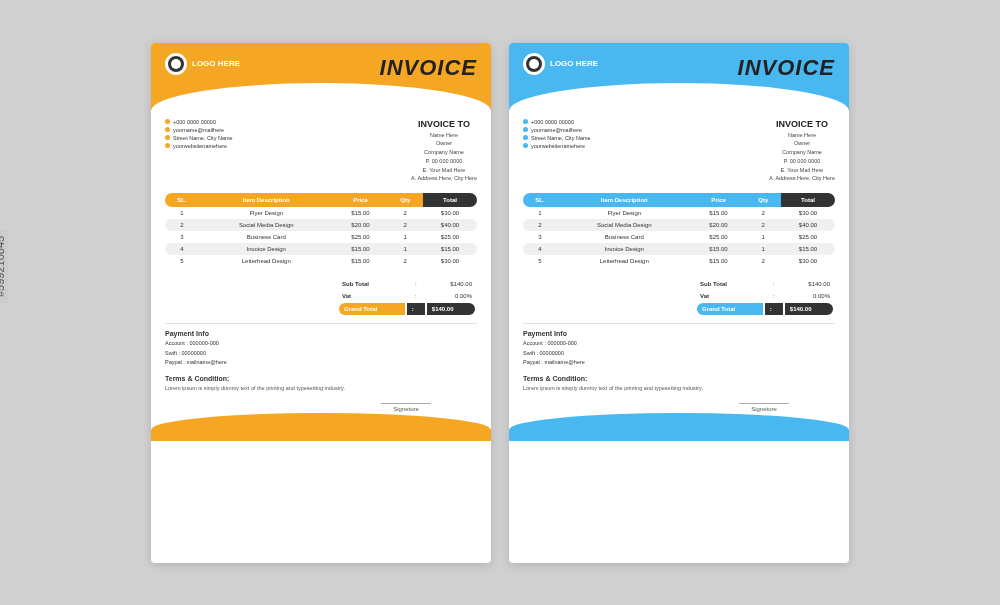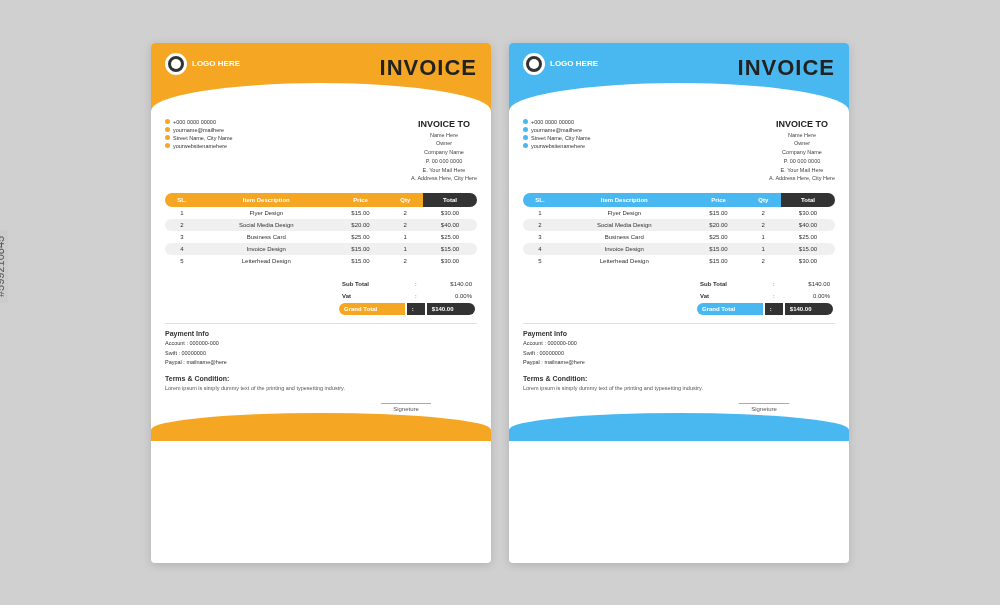--- a/index.html
+++ b/index.html
@@ -98,20 +98,21 @@
     }
     .invoice-title {
       position: absolute;
       top: 12px;
       right: 14px;
       font-size: 22px;
       font-weight: 900;
       color: #222;
       letter-spacing: 1px;
       z-index: 2;
+      font-style: italic;
     }
 
     
     .contact-section {
       display: flex;
       justify-content: space-between;
       padding: 8px 14px 4px 14px;
     }
     .contact-left {
       display: flex;

